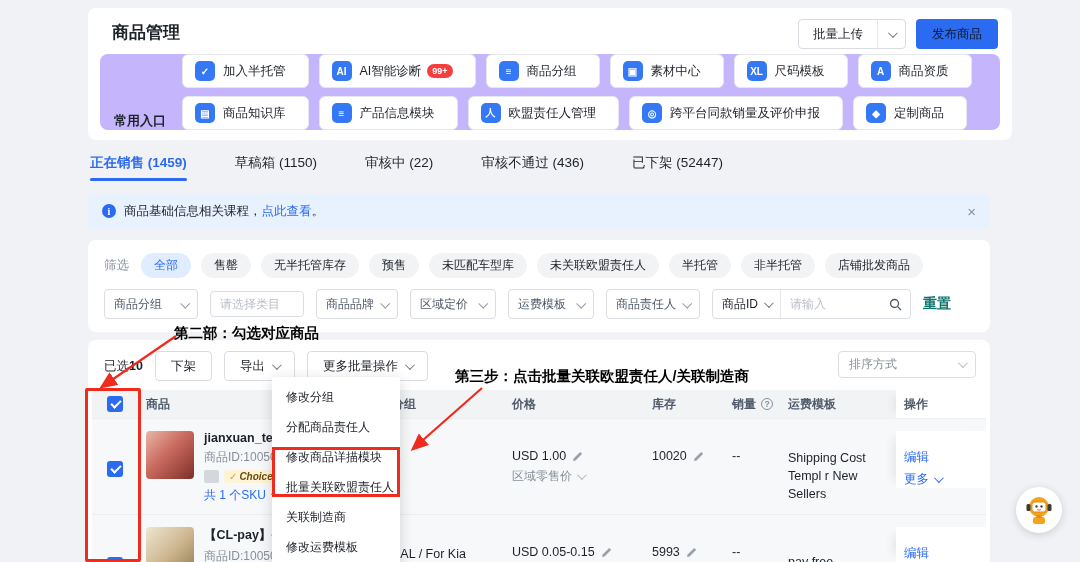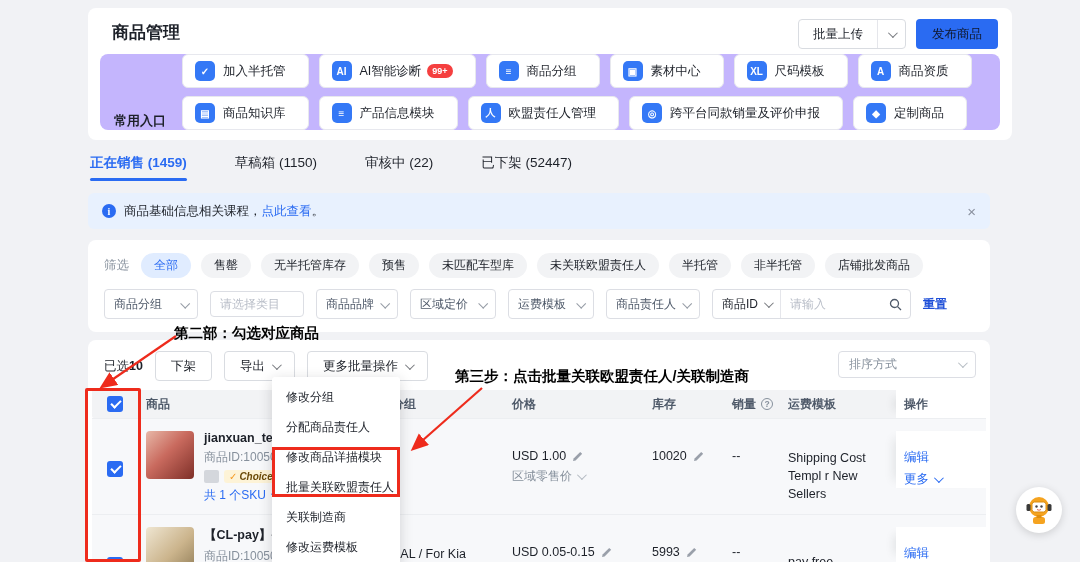--- a/index.html
+++ b/index.html
@@ -47,21 +47,21 @@
   .chip.active { background:#e0ecff; color:#2a6bf2; }
   .selects-row { display:flex; align-items:center; gap:12px; padding:11px 16px 0 16px; }
   .sel { display:flex; align-items:center; justify-content:space-between; border:1px solid #dcdee4; border-radius:4px; height:30px; padding:0 9px; font-size:12px; color:#4e5969; cursor:pointer; background:#fff; }
   .sel .chev { transform:rotate(45deg) translateY(-1px); }
   .input-box { border:1px solid #dcdee4; border-radius:4px; height:17px; padding:12px 9px; font-size:12px; color:#b9bec8; display:flex; align-items:center; background:#fff; }
   .combo { display:flex; align-items:center; border:1px solid #dcdee4; border-radius:4px; height:30px; background:#fff; }
   .combo .combo-sel { display:flex; align-items:center; gap:6px; padding:0 9px; font-size:12px; color:#1d2129; border-right:1px solid #e5e6eb; height:100%; cursor:pointer; }
   .combo input { border:none; outline:none; width:108px; padding:0 6px 0 9px; font-size:12px; color:#1d2129; background:transparent; font-family:inherit; }
   .combo input::placeholder { color:#b9bec8; }
   .combo .search-ic { margin-right:8px; display:flex; }
-  .reset-link { font-size:12px; color:#1d4ed8; font-weight:bold; cursor:pointer; }
+  .reset-link { font-size:14px; color:#0f766e; font-weight:bold; cursor:pointer; }
 
   
   .table-card { left:88px; top:340px; width:902px; height:230px; overflow:hidden; }
   .toolbar { display:flex; align-items:flex-start; padding:11px 14px 9px 16px; }
   .sel-count { font-size:12.5px; color:#1d2129; margin:7px 12px 0 0; white-space:nowrap; }
   .sel-count b { font-weight:bold; }
   .tb-btn { height:30px; background:#fff; border:1px solid #d9dce1; border-radius:4px; padding:0 15px; font-size:12.5px; color:#1d2129; cursor:pointer; margin-right:12px; display:inline-flex; align-items:center; gap:7px; font-family:inherit; }
   .sort-sel { margin-left:auto; width:138px; height:27px; border:1px solid #dcdee4; border-radius:4px; display:flex; align-items:center; justify-content:space-between; padding:0 10px; font-size:12px; color:#86909c; cursor:pointer; }
 
   .trow { display:grid; grid-template-columns:46px 246px 120px 140px 80px 56px 116px 92px; margin:0 4px; }
@@ -192,20 +192,21 @@
   </button>
           </div>
       </div>
     </div>
   </div>
 
   <div class="tabs">
       <div class="tab active"><span>正在销售 (1459)</span></div>
       <div class="tab"><span>草稿箱 (1150)</span></div>
       <div class="tab"><span>审核中 (22)</span></div>
+      <div class="tab"><span>审核不通过 (436)</span></div>
       <div class="tab"><span>已下架 (52447)</span></div>
     </div>
 
   <div class="banner">
     <span class="info-icon">i</span>
     <span>商品基础信息相关课程，</span>
       <span class="link">点此查看</span>
       <span>。</span>
     <span class="close">×</span>
   </div>

